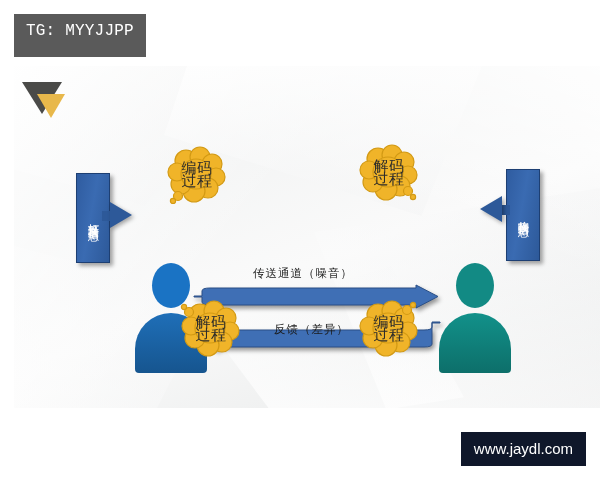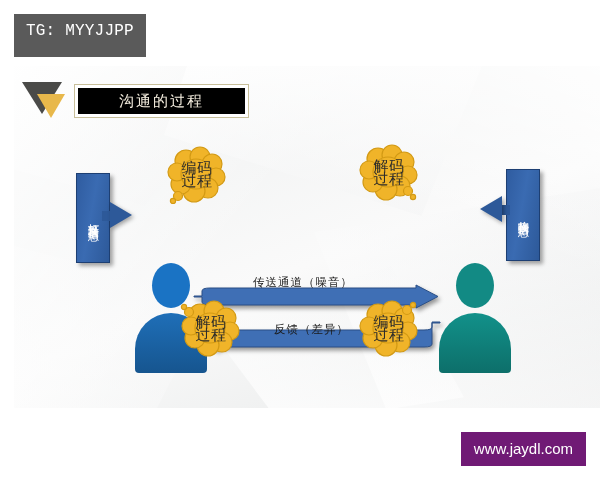--- a/index.html
+++ b/index.html
@@ -28,21 +28,21 @@
     letter-spacing: 0.2px;
     font-family: Liberation Mono, monospace;
     white-space: nowrap;
   }
 
   
   #site-badge {
     position: absolute;
     right: 14px;
     bottom: 14px;
-    background: #701a75;
+    background: #0f172a;
     color: #ffffff;
     font-size: 15px;
     line-height: 1;
     padding: 9px 13px 10px 13px;
     font-family: "Liberation Sans", sans-serif;
     white-space: nowrap;
   }
 
   
   #slide {
@@ -211,21 +211,21 @@
   #channel svg { display: block; filter: drop-shadow(2px 3px 2px rgba(0,0,0,0.4)); }
 
   .channel-label {
     position: absolute;
     font-size: 11.5px;
     color: #1b1b1b;
     letter-spacing: 1px;
     white-space: nowrap;
     font-family: "DejaVu Sans", sans-serif;
   }
-  #label-channel  { left: 239px; top: 209px; text-align: center; }
+  #label-channel  { left: 239px; top: 200px; text-align: center; }
   #label-feedback { left: 260px; top: 256px; }
 
   
   .cloud {
     position: absolute;
     width: 62px;
     height: 58px;
   }
   .cloud svg { position: absolute; left: 0; top: 0; }
   .cloud .cloud-text {
@@ -272,25 +272,20 @@
   <div class="facet f2"></div>
   <div class="facet f3"></div>
   <div class="facet f4"></div>
   <div class="facet f5"></div>
 
   <div id="logo">
     <div class="tri-dark"></div>
     <div class="tri-gold"></div>
   </div>
 
-  <div id="title-plate">
-    <div id="title-inner">
-      <span id="title-text">沟通的过程</span>
-    </div>
-  </div>
 
   <div class="info-box" id="box-left">打算发送的信息</div>
   <div class="bar-stub" id="stub-left"></div>
   <div class="flat-arrow" id="arrow-to-sender"></div>
 
   <div class="info-box" id="box-right">接收到的信息</div>
   <div class="bar-stub" id="stub-right"></div>
   <div class="flat-arrow" id="arrow-to-receiver"></div>
 
   <div class="person" id="person-sender">

